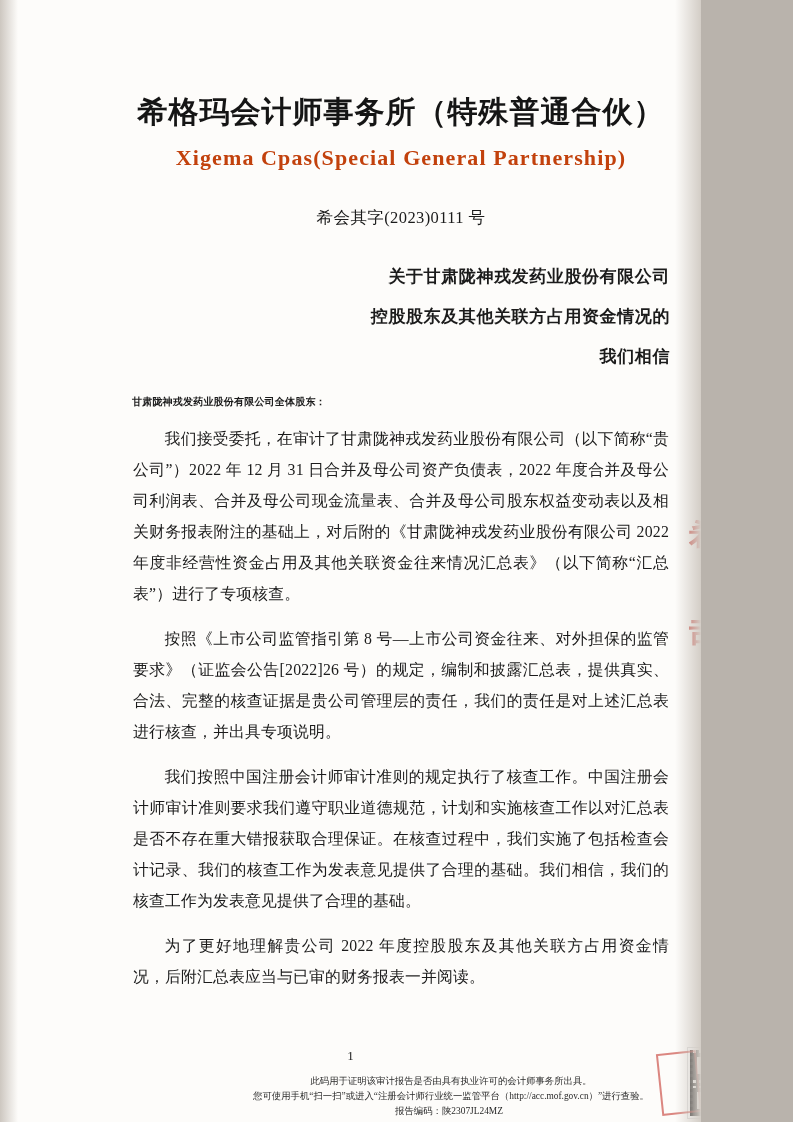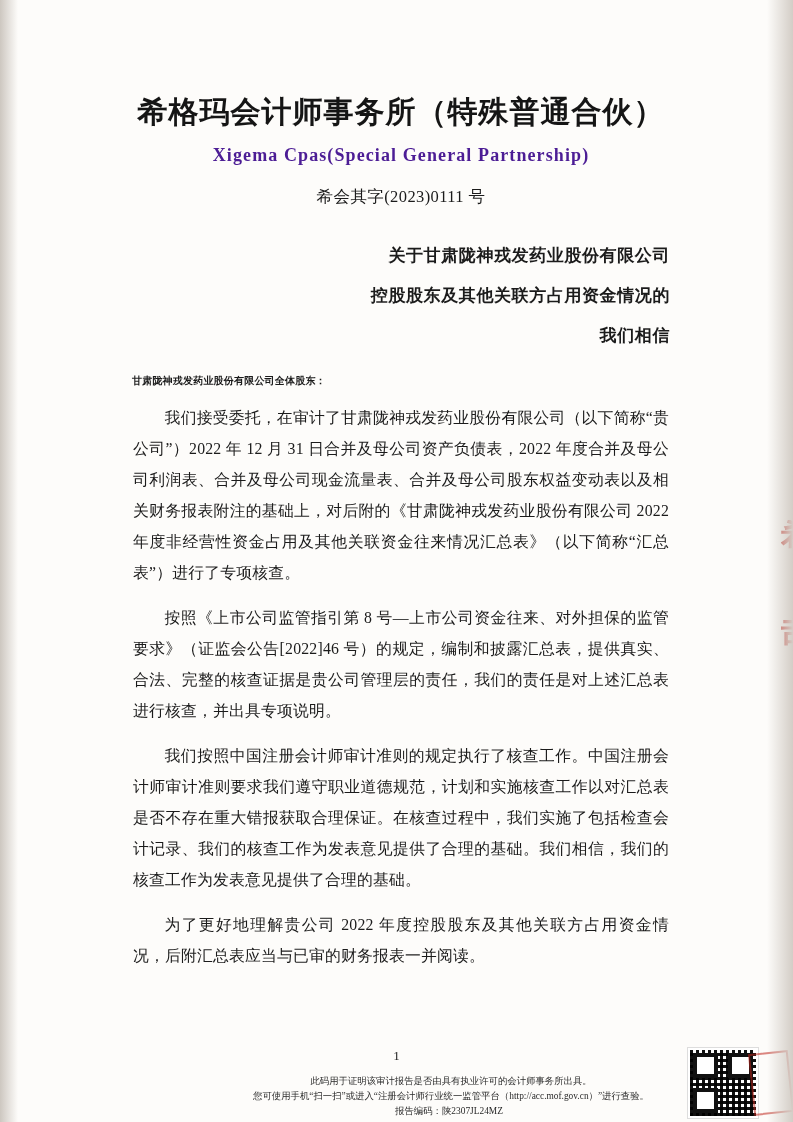--- a/index.html
+++ b/index.html
@@ -2,21 +2,21 @@
 <html><head>
 <meta charset="utf-8">
 <style>
   html, body {
     margin: 0;
     padding: 0;
     background: #b9b3ac;
   }
   .page {
     position: relative;
-    width: 793px;
+    width: 701px;
     height: 1122px;
     background: #fdfcfa;
     overflow: hidden;
     font-family: "Liberation Serif", serif;
     color: #1b1b1b;
   }
   
   .page::before {
     content: "";
     position: absolute;
@@ -50,26 +50,26 @@
     font-size: 30px;
     letter-spacing: 1px;
     color: #151515;
     white-space: nowrap;
   }
   .firm-name-en {
     margin-top: 12px;
     text-align: center;
     font-family: "Liberation Serif", serif;
     font-weight: bold;
-    font-size: 18px;
+    font-size: 22px;
     letter-spacing: 1.1px;
-    color: #4c1d95;
+    color: #c2410c;
   }
   .doc-number {
-    margin-top: 20px;
+    margin-top: 36px;
     text-align: center;
     font-size: 16.5px;
     letter-spacing: 0.4px;
   }
 
   
   .title-block {
     margin-top: 28px;
     text-align: right;
     font-weight: bold;
@@ -183,21 +183,21 @@
 
     <div class="title-block">
       <div>关于甘肃陇神戎发药业股份有限公司</div>
       <div>控股股东及其他关联方占用资金情况的</div>
       <div>我们相信</div>
     </div>
 
     <div class="addressee">甘肃陇神戎发药业股份有限公司全体股东：</div>
 
     <p class="para">我们接受委托，在审计了甘肃陇神戎发药业股份有限公司（以下简称“贵公司”）2022 年 12 月 31 日合并及母公司资产负债表，2022 年度合并及母公司利润表、合并及母公司现金流量表、合并及母公司股东权益变动表以及相关财务报表附注的基础上，对后附的《甘肃陇神戎发药业股份有限公司 2022 年度非经营性资金占用及其他关联资金往来情况汇总表》（以下简称“汇总表”）进行了专项核查。</p>
-    <p class="para">按照《上市公司监管指引第 8 号—上市公司资金往来、对外担保的监管要求》（证监会公告[2022]46 号）的规定，编制和披露汇总表，提供真实、合法、完整的核查证据是贵公司管理层的责任，我们的责任是对上述汇总表进行核查，并出具专项说明。</p>
+    <p class="para">按照《上市公司监管指引第 8 号—上市公司资金往来、对外担保的监管要求》（证监会公告[2022]26 号）的规定，编制和披露汇总表，提供真实、合法、完整的核查证据是贵公司管理层的责任，我们的责任是对上述汇总表进行核查，并出具专项说明。</p>
     <p class="para">我们按照中国注册会计师审计准则的规定执行了核查工作。中国注册会计师审计准则要求我们遵守职业道德规范，计划和实施核查工作以对汇总表是否不存在重大错报获取合理保证。在核查过程中，我们实施了包括检查会计记录、我们的核查工作为发表意见提供了合理的基础。我们相信，我们的核查工作为发表意见提供了合理的基础。</p>
     <p class="para">为了更好地理解贵公司 2022 年度控股股东及其他关联方占用资金情况，后附汇总表应当与已审的财务报表一并阅读。</p>
 
   </div>
 
   <div class="page-number">1</div>
 
   <div class="footer">
     <div>此码用于证明该审计报告是否由具有执业许可的会计师事务所出具。</div>
     <div>您可使用手机“扫一扫”或进入“注册会计师行业统一监管平台（http://acc.mof.gov.cn）”进行查验。</div>

